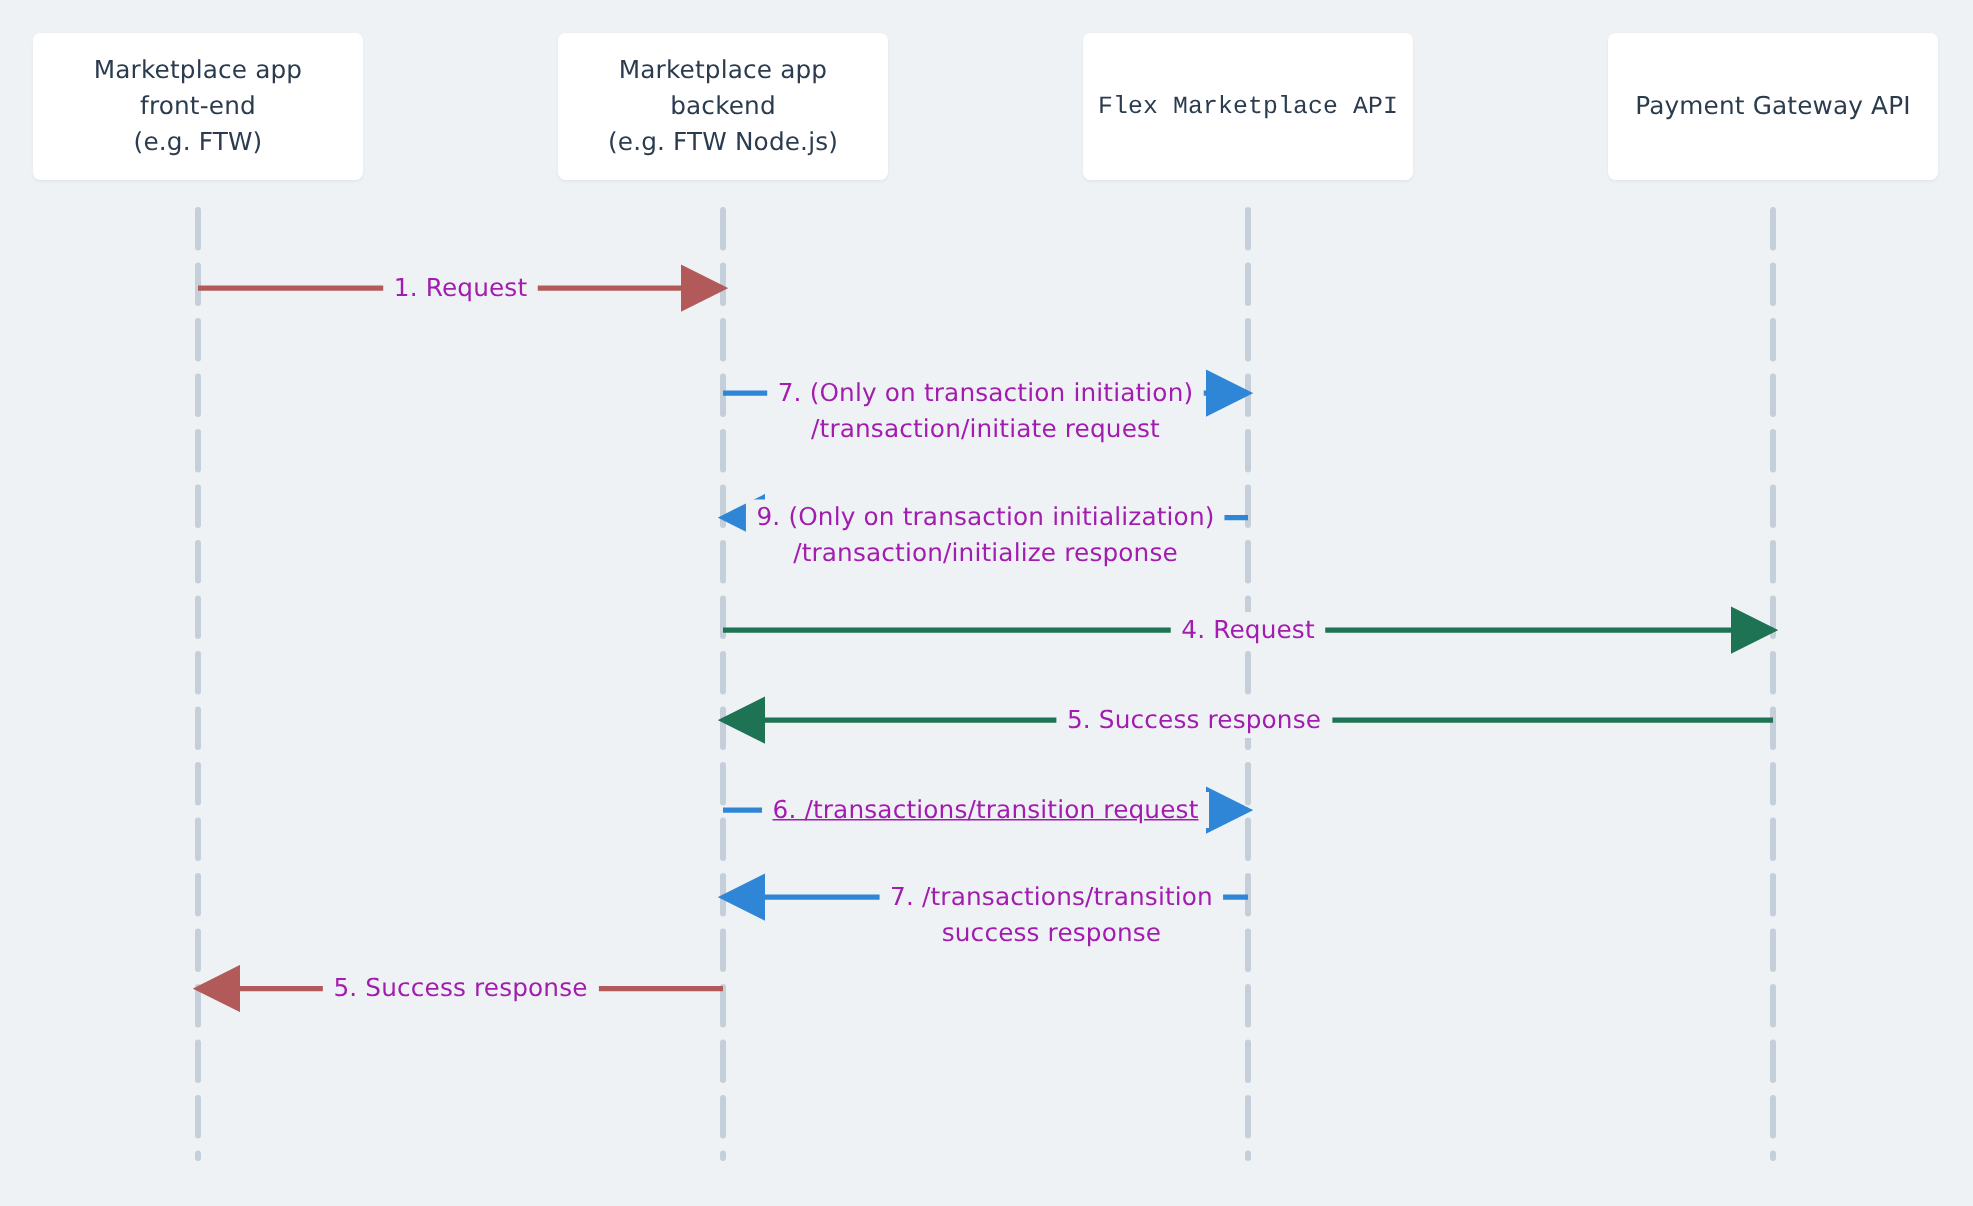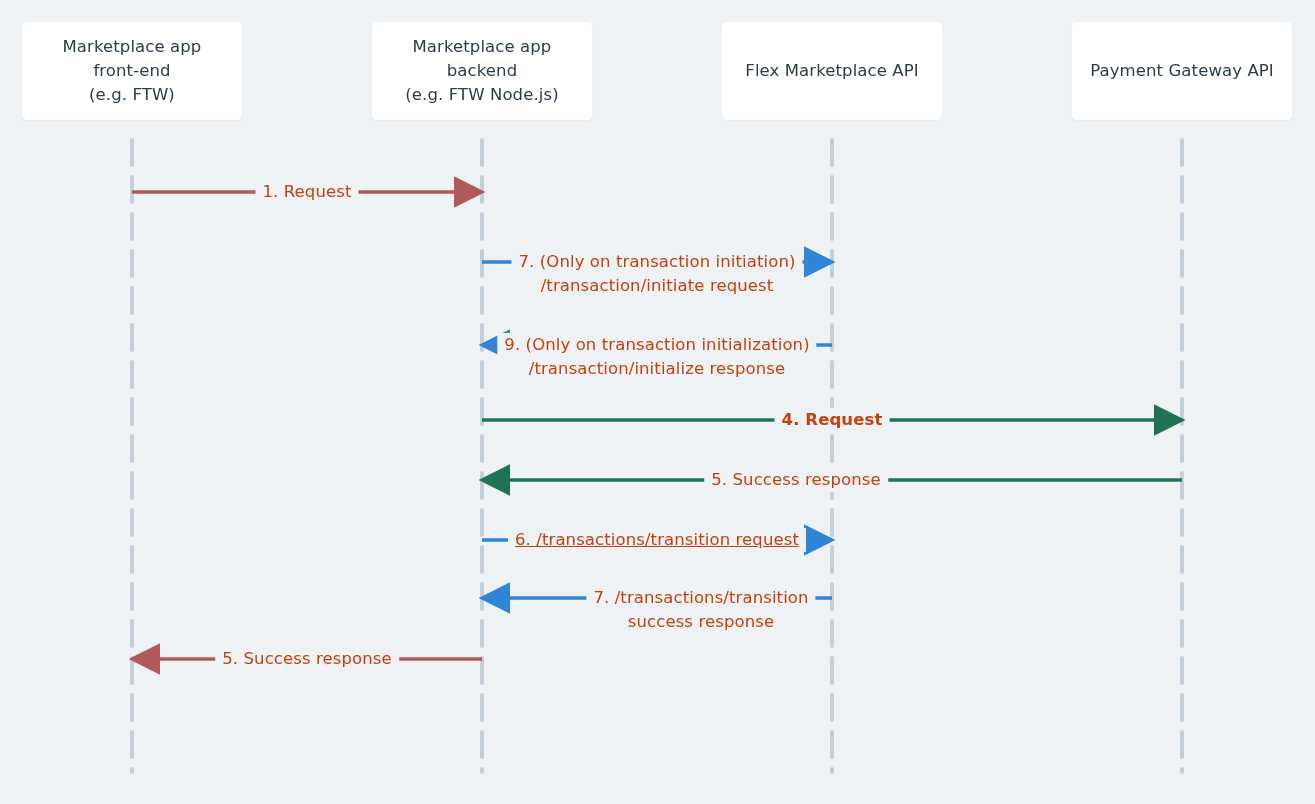--- a/index.html
+++ b/index.html
@@ -40,21 +40,21 @@
     line-height: 24px;
     letter-spacing: 0.1px;
     box-sizing: border-box;
     padding: 4px 8px;
   }
   .actor-box .actor-label {
     white-space: pre-line;
   }
   .msg-label {
     position: absolute;
-    color: #c2410c;
+    color: #a21caf;
     font-size: 16.5px;
     line-height: 24px;
     letter-spacing: 0.1px;
     text-align: center;
     white-space: pre-line;
     transform: translate(-50%, 0);
     background: #eff2f5;
     padding: 0 7px;
     box-sizing: border-box;
   }
@@ -98,34 +98,34 @@
       <div class="actor-box" style="left: 22px; top: 22px; width: 220px; height: 98px;">
         <div class="actor-label">Marketplace app
 front-end
 (e.g. FTW)</div>
       </div>
       <div class="actor-box" style="left: 372px; top: 22px; width: 220px; height: 98px;">
         <div class="actor-label">Marketplace app
 backend
 (e.g. FTW Node.js)</div>
       </div>
-      <div class="actor-box" style="left: 722px; top: 22px; width: 220px; height: 98px;">
+      <div class="actor-box" style="left: 722px; top: 22px; width: 220px; height: 98px; font-family: Liberation Mono, monospace;">
         <div class="actor-label">Flex Marketplace API</div>
       </div>
       <div class="actor-box" style="left: 1072px; top: 22px; width: 220px; height: 98px; text-align: right;">
         <div class="actor-label">Payment Gateway API</div>
       </div>
     </div>
   <div id="labels-layer">
       <div class="msg-label" style="left: 307px; top: 180px;">1. Request</div>
       <div class="msg-label" style="left: 657px; top: 250px;">7. (Only on transaction initiation)
 /transaction/initiate request</div>
       <div class="msg-label" style="left: 657px; top: 333px;">9. (Only on transaction initialization)
 /transaction/initialize response</div>
-      <div class="msg-label" style="left: 832px; top: 408px; font-weight: bold;">4. Request</div>
+      <div class="msg-label" style="left: 832px; top: 408px;">4. Request</div>
       <div class="msg-label" style="left: 796px; top: 468px;">5. Success response</div>
       <div class="msg-label" style="left: 657px; top: 528px; text-decoration: underline;">6. /transactions/transition request</div>
       <div class="msg-label" style="left: 657px; top: 586px; margin-left: 44px;">7. /transactions/transition
 success response</div>
       <div class="msg-label" style="left: 307px; top: 647px;">5. Success response</div>
     </div>
 
 </div>
 
 </body></html>

